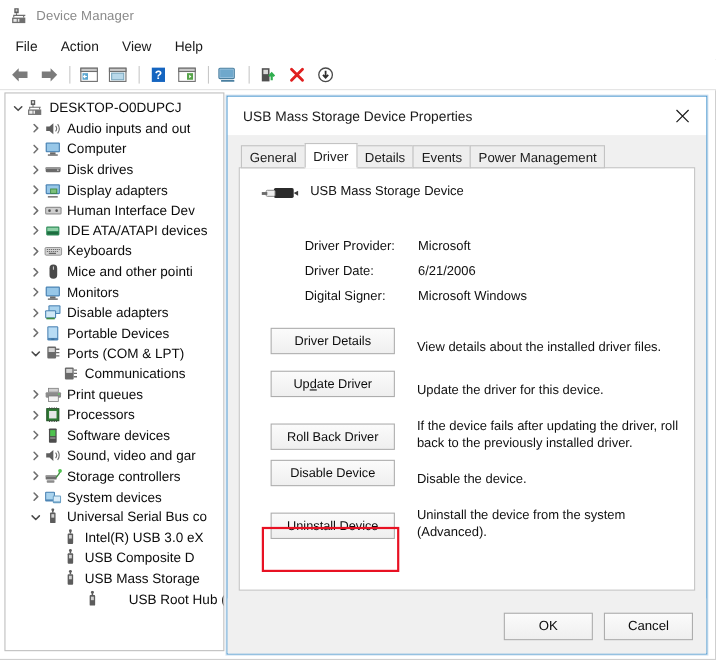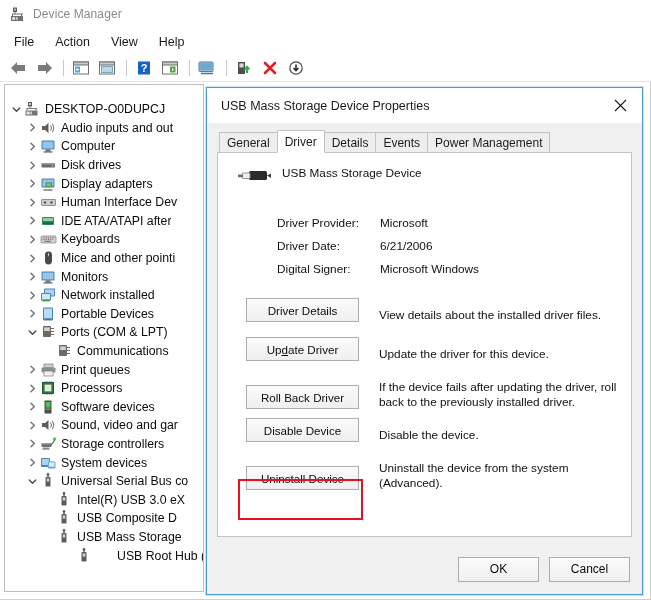--- a/index.html
+++ b/index.html
@@ -67,21 +67,21 @@
 
   
   #treepanel {
     position: absolute; left: 4px; top: 84px;
     width: 200px; height: 508px;
     background: #ffffff;
     border: 1px solid #bfbfbf;
     overflow: hidden;
   }
   #tree {
-    position: absolute; left: 0; top: 15px; width: 260px;
+    position: absolute; left: 0; top: 4px; width: 260px;
   }
   .trow {
     height: 18.6px; display: flex; align-items: center;
     white-space: nowrap; font-size: 12.3px; color: #0b0b0b;
   }
   .chev {
     width: 15px; display: inline-flex; align-items: center; justify-content: center;
     color: #5a5a5a; font-size: 9px; flex: none;
   }
   .chev svg { display:block; }
@@ -388,21 +388,21 @@
             <span class="chev">
               <svg width="9" height="9" viewBox="0 0 9 9">
                 <path d="M3 1.2 L6.3 4.5 L3 7.8" stroke="#6f6f6f" stroke-width="1.4" fill="none" stroke-linecap="round" stroke-linejoin="round"></path>
               </svg>
             </span>
             <span class="tic"><svg width="17" height="16" viewBox="0 0 17 16">
                 <rect x="2" y="4" width="12" height="8" rx="1" fill="#2e8b57"></rect>
                 <rect x="3" y="5" width="10" height="3" fill="#8fd0a8"></rect>
                 <rect x="3" y="9" width="10" height="2" fill="#1f6b40"></rect>
               </svg></span>
-            <span class="tlabel">IDE ATA/ATAPI after</span>
+            <span class="tlabel">IDE ATA/ATAPI devices</span>
           </div>
           <div class="trow" style="padding-left: 20px;">
             <span class="chev">
               <svg width="9" height="9" viewBox="0 0 9 9">
                 <path d="M3 1.2 L6.3 4.5 L3 7.8" stroke="#6f6f6f" stroke-width="1.4" fill="none" stroke-linecap="round" stroke-linejoin="round"></path>
               </svg>
             </span>
             <span class="tic"><svg width="17" height="16" viewBox="0 0 17 16">
                 <rect x="1" y="5" width="15" height="7" rx="1" fill="#d3d3d3" stroke="#8a8a8a" stroke-width="0.8"></rect>
                 <path d="M2.6 6.8 h1 M4.4 6.8 h1 M6.2 6.8 h1 M8 6.8 h1 M9.8 6.8 h1 M11.6 6.8 h1 M13.4 6.8 h1 M2.6 8.6 h1 M4.4 8.6 h1 M6.2 8.6 h1 M8 8.6 h1 M9.8 8.6 h1 M11.6 8.6 h1 M4.4 10.3 h6.5" stroke="#666" stroke-width="1"></path>
@@ -441,21 +441,21 @@
                 <path d="M3 1.2 L6.3 4.5 L3 7.8" stroke="#6f6f6f" stroke-width="1.4" fill="none" stroke-linecap="round" stroke-linejoin="round"></path>
               </svg>
             </span>
             <span class="tic"><svg width="17" height="16" viewBox="0 0 17 16">
                 <rect x="4" y="1.5" width="11" height="8" rx="1" fill="#4d85b5"></rect>
                 <rect x="5" y="2.5" width="9" height="6" fill="#a9d3ee"></rect>
                 <rect x="1" y="6" width="10" height="7.5" rx="1" fill="#4d85b5"></rect>
                 <rect x="2" y="7" width="8" height="5.5" fill="#cfe7f6"></rect>
                 <rect x="2.2" y="12.8" width="7.6" height="1.5" fill="#3f8b3f"></rect>
               </svg></span>
-            <span class="tlabel">Network installed</span>
+            <span class="tlabel">Disable adapters</span>
           </div>
           <div class="trow" style="padding-left: 20px;">
             <span class="chev">
               <svg width="9" height="9" viewBox="0 0 9 9">
                 <path d="M3 1.2 L6.3 4.5 L3 7.8" stroke="#6f6f6f" stroke-width="1.4" fill="none" stroke-linecap="round" stroke-linejoin="round"></path>
               </svg>
             </span>
             <span class="tic"><svg width="17" height="16" viewBox="0 0 17 16">
                 <rect x="3" y="1.5" width="10" height="13" rx="1.2" fill="#4d85b5"></rect>
                 <rect x="4" y="2.6" width="8" height="9.6" fill="#b8dcf4"></rect>

